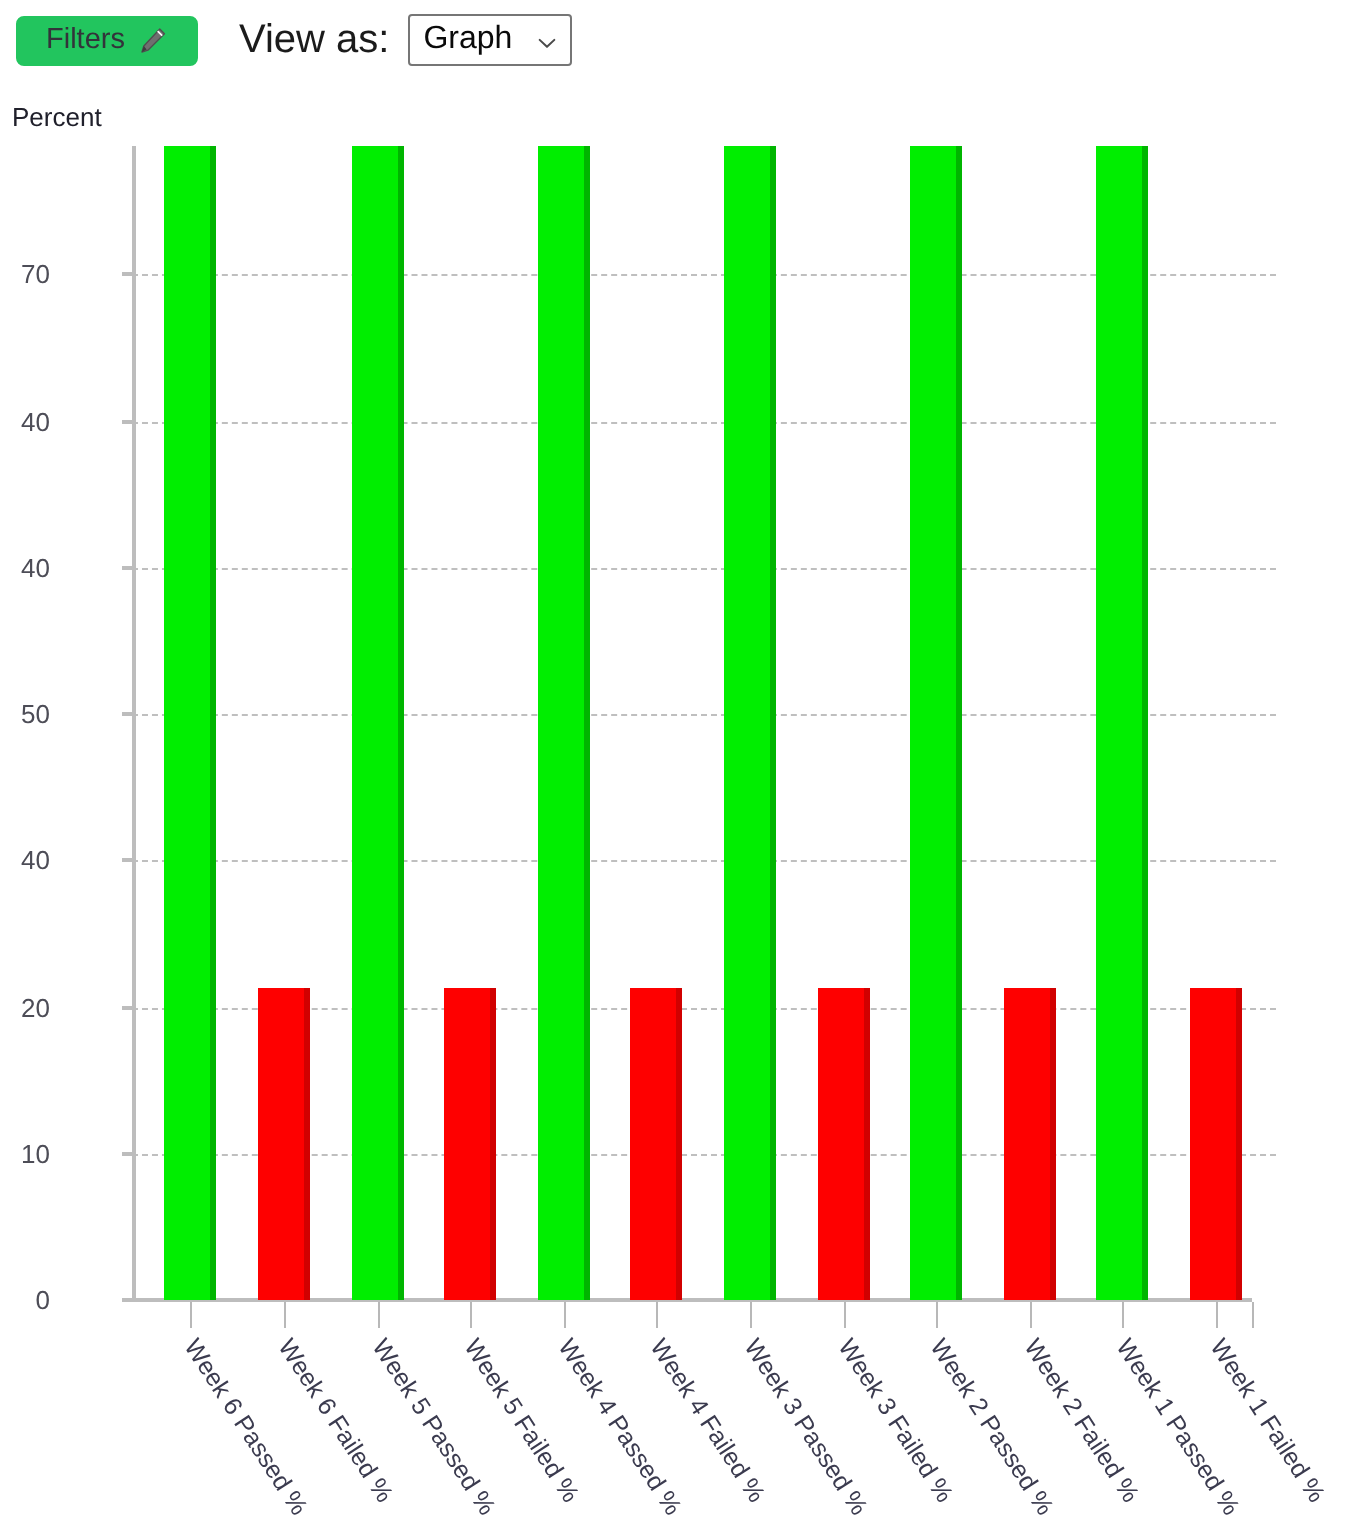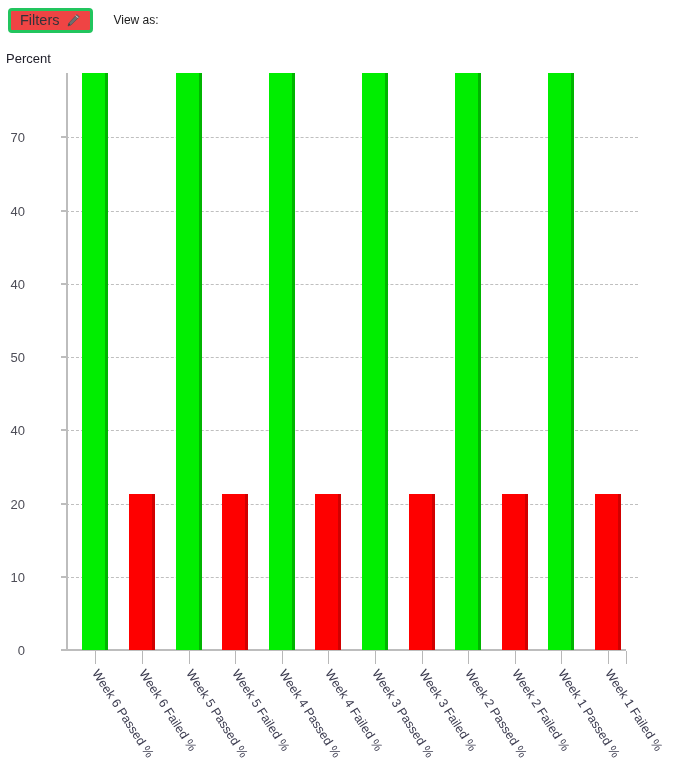--- a/index.html
+++ b/index.html
@@ -27,37 +27,37 @@
     align-items: center;
     padding-left: 8px;
     box-sizing: border-box;
   }
   .filters-btn {
     display: inline-flex;
     align-items: center;
     gap: 7px;
     height: 25px;
     padding: 0 9px;
-    border: 3px solid #22c55e;
+    border: 6px solid #22c55e;
     border-radius: 4px;
-    background: #ef4444;
+    background: #22c55e;
     color: #33333a;
     font-size: 14.5px;
     line-height: 1;
     cursor: pointer;
     box-sizing: border-box;
   }
   .pencil-icon {
     display: inline-block;
     width: 15px;
     height: 15px;
   }
   .view-as-label {
     margin-left: 20px;
-    font-size: 12px;
+    font-size: 20px;
     color: #1b1b1b;
   }
   .view-select {
     margin-left: 9px;
     display: inline-flex;
     align-items: center;
     justify-content: space-between;
     gap: 8px;
     min-width: 82px;
     height: 26px;
@@ -188,20 +188,28 @@
       <svg viewBox="0 0 16 16" width="15" height="15" aria-hidden="true">
         <path d="M11.6 1.6 L14.1 4.1 L5.3 12.9 L2.1 13.9 L3.1 10.7 Z" fill="#6f6f6f" stroke="#4f4f4f" stroke-width="0.7" stroke-linejoin="round"></path>
         <path d="M10.5 2.7 L12.9 5.1" stroke="#ffffff" stroke-width="0.9"></path>
         <path d="M2.1 13.9 L3.1 10.7 L4.6 12.5 Z" fill="#3c3c3c"></path>
       </svg>
     </span>
   </button>
 
   <span class="view-as-label">View as:</span>
 
+  <div class="view-select">
+    <span>Graph</span>
+    <span class="chevron-icon">
+      <svg viewBox="0 0 12 12" width="11" height="11" aria-hidden="true">
+        <path d="M2 4.3 L6 8.1 L10 4.3" fill="none" stroke="#4a4a4a" stroke-width="1.1" stroke-linecap="round" stroke-linejoin="round"></path>
+      </svg>
+    </span>
+  </div>
 </div>
 
 <div class="chart-wrap">
 
   <div class="axis-title">Percent</div>
 
   <div class="axis-line-y"></div>
   <div class="axis-line-x"></div>
 
   <div id="grid-layer">

